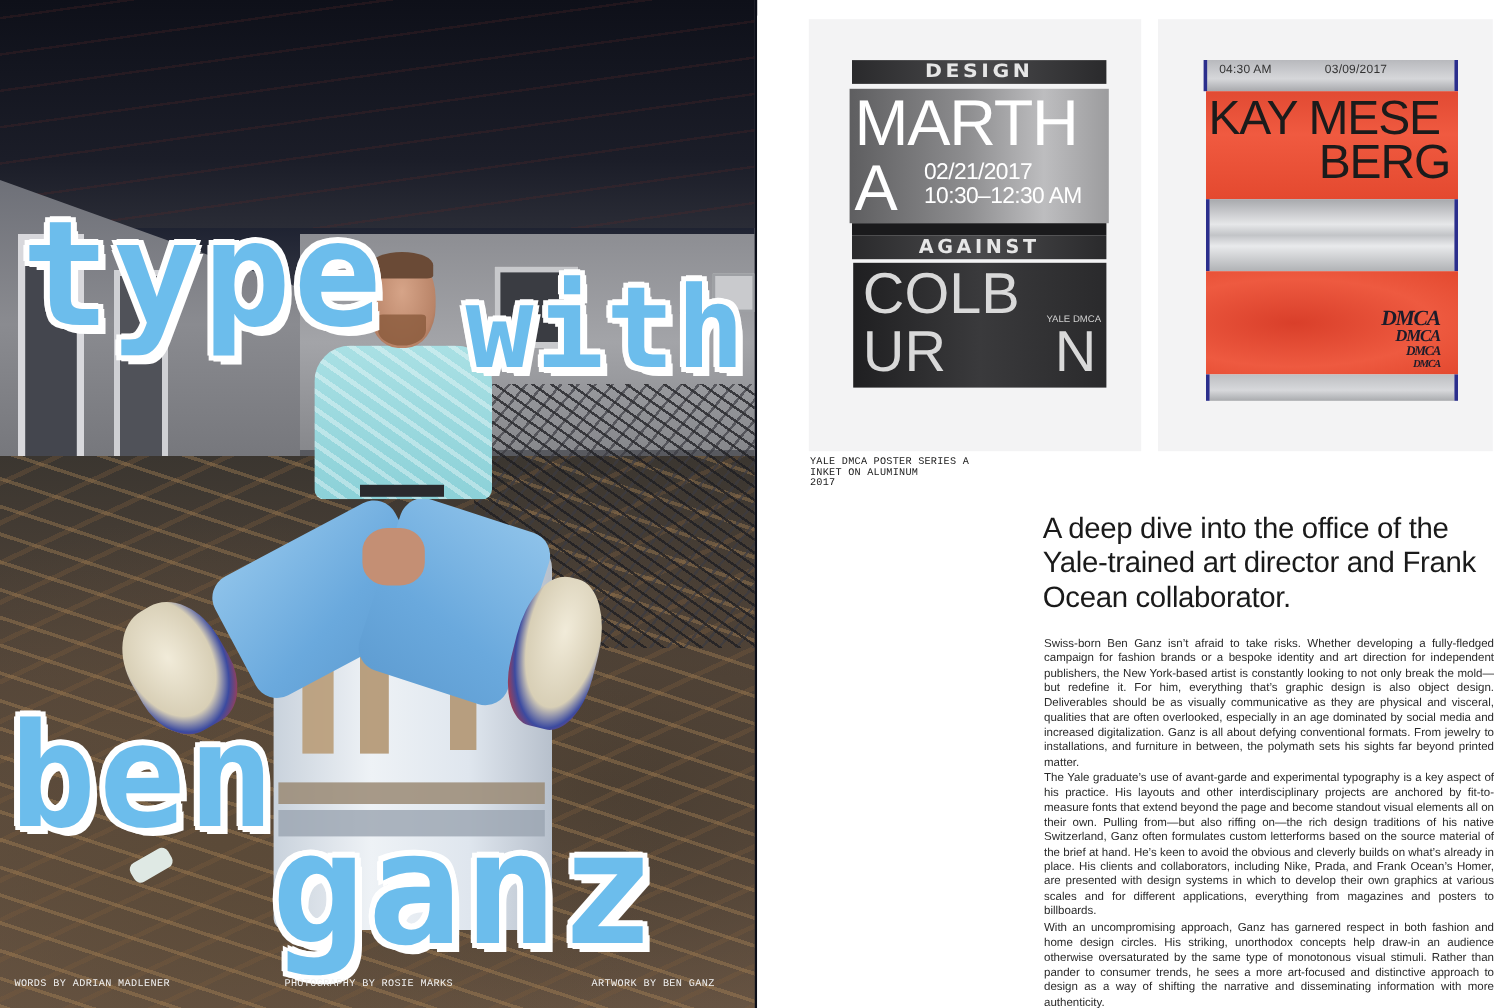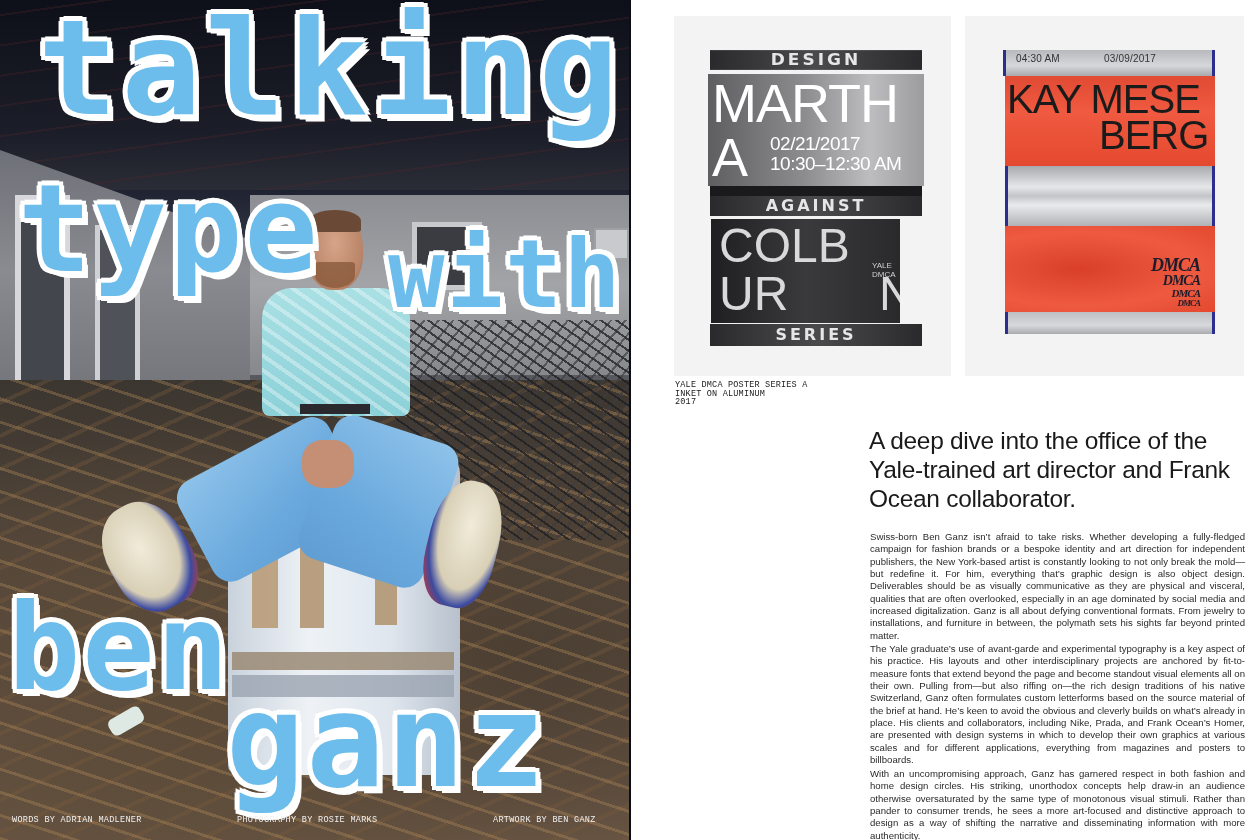--- a/index.html
+++ b/index.html
@@ -166,21 +166,21 @@
     position: absolute; left: 34px; top: 58px; width: 216px; height: 112px;
     background: linear-gradient(90deg, #5e5e60 0%, #8d8d8f 45%, #bdbdbf 75%, #9c9c9e 100%);
     color: #ffffff; overflow: hidden;
   }
   .pa-name1 { position: absolute; left: 4px; top: 2px; font-size: 54px; line-height: 54px; letter-spacing: -1px; }
   .pa-name2 { position: absolute; left: 4px; top: 56px; font-size: 54px; line-height: 54px; }
   .pa-date  { position: absolute; left: 62px; top: 60px; font-size: 19px; line-height: 20px; letter-spacing: -0.5px; }
   .pa-band { position: absolute; left: 36px; top: 170px; width: 212px; height: 10px; background: #1a1a1c; }
   .pa-mid { top: 180px; height: 20px; font-size: 16px; line-height: 20px; }
   .pa-lower {
-    position: absolute; left: 37px; top: 203px; width: 189px; height: 104px;
+    position: absolute; left: 37px; top: 203px; width: 211px; height: 104px;
     background: linear-gradient(90deg, #1f1f21 0%, #3a3a3c 50%, #2a2a2c 100%);
     color: #d9d9d9; overflow: hidden;
   }
   .pa-name3 { position: absolute; left: 8px; top: 2px; font-size: 48px; line-height: 50px; }
   .pa-name4 { position: absolute; left: 8px; top: 50px; font-size: 48px; line-height: 50px; }
   .pa-name5 { position: absolute; left: 168px; top: 50px; font-size: 48px; line-height: 50px; }
   .pa-logo  { position: absolute; left: 161px; top: 42px; font-size: 8px; color: #d0d0d0; }
   .pa-bottom { top: 308px; height: 22px; font-size: 16px; line-height: 22px; }
 
   
@@ -268,21 +268,20 @@
     <div class="shirt"></div>
     <div class="belt"></div>
     <div class="head"></div>
     <div class="hair"></div>
     <div class="beard"></div>
     <div class="hands"></div>
     <div class="shoe-left"></div>
     <div class="shoe-right"></div>
   </div>
 
-  <div class="pixel-title t-talking">talking</div>
   <div class="pixel-title t-with">with</div>
   <div class="pixel-title t-type">type</div>
   <div class="pixel-title t-ben">ben</div>
   <div class="pixel-title t-ganz">ganz</div>
 
   <div class="credits">
     <span class="credit credit-words">WORDS BY ADRIAN MADLENER</span>
     <span class="credit credit-photo">PHOTOGRAPHY BY ROSIE MARKS</span>
     <span class="credit credit-art">ARTWORK BY BEN GANZ</span>
   </div>
@@ -303,21 +302,20 @@
       </div>
     </div>
     <div class="pa-band"></div>
     <div class="pa-strip pa-mid">AGAINST</div>
     <div class="pa-lower">
       <div class="pa-name3">COLB</div>
       <div class="pa-name4">UR</div>
       <div class="pa-name5">N</div>
       <div class="pa-logo">YALE DMCA</div>
     </div>
-    <div class="pa-strip pa-bottom">SERIES</div>
   </div>
 
   <div class="poster-card card-b">
     <div class="pb-top">
       <span class="pb-time">04:30 AM</span>
       <span class="pb-date">03/09/2017</span>
     </div>
     <div class="pb-red1">
       <div class="pb-name1">KAY MESE</div>
       <div class="pb-name2">BERG</div>

